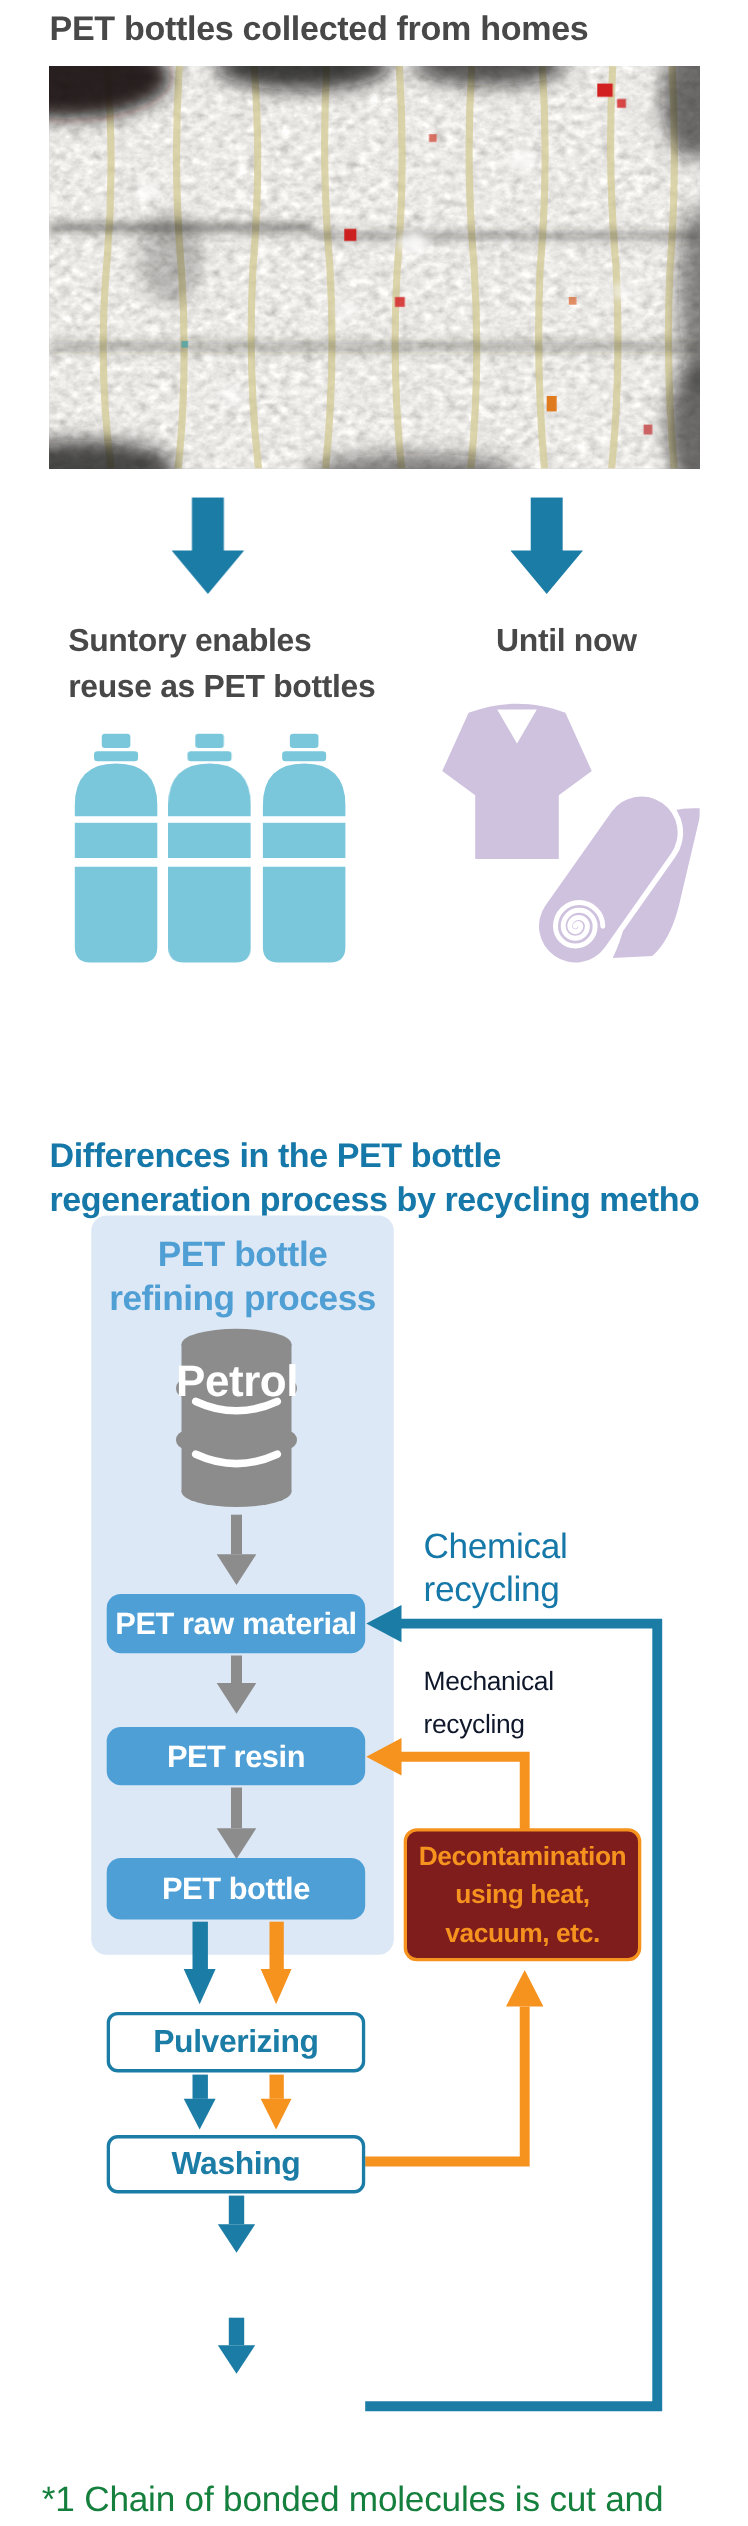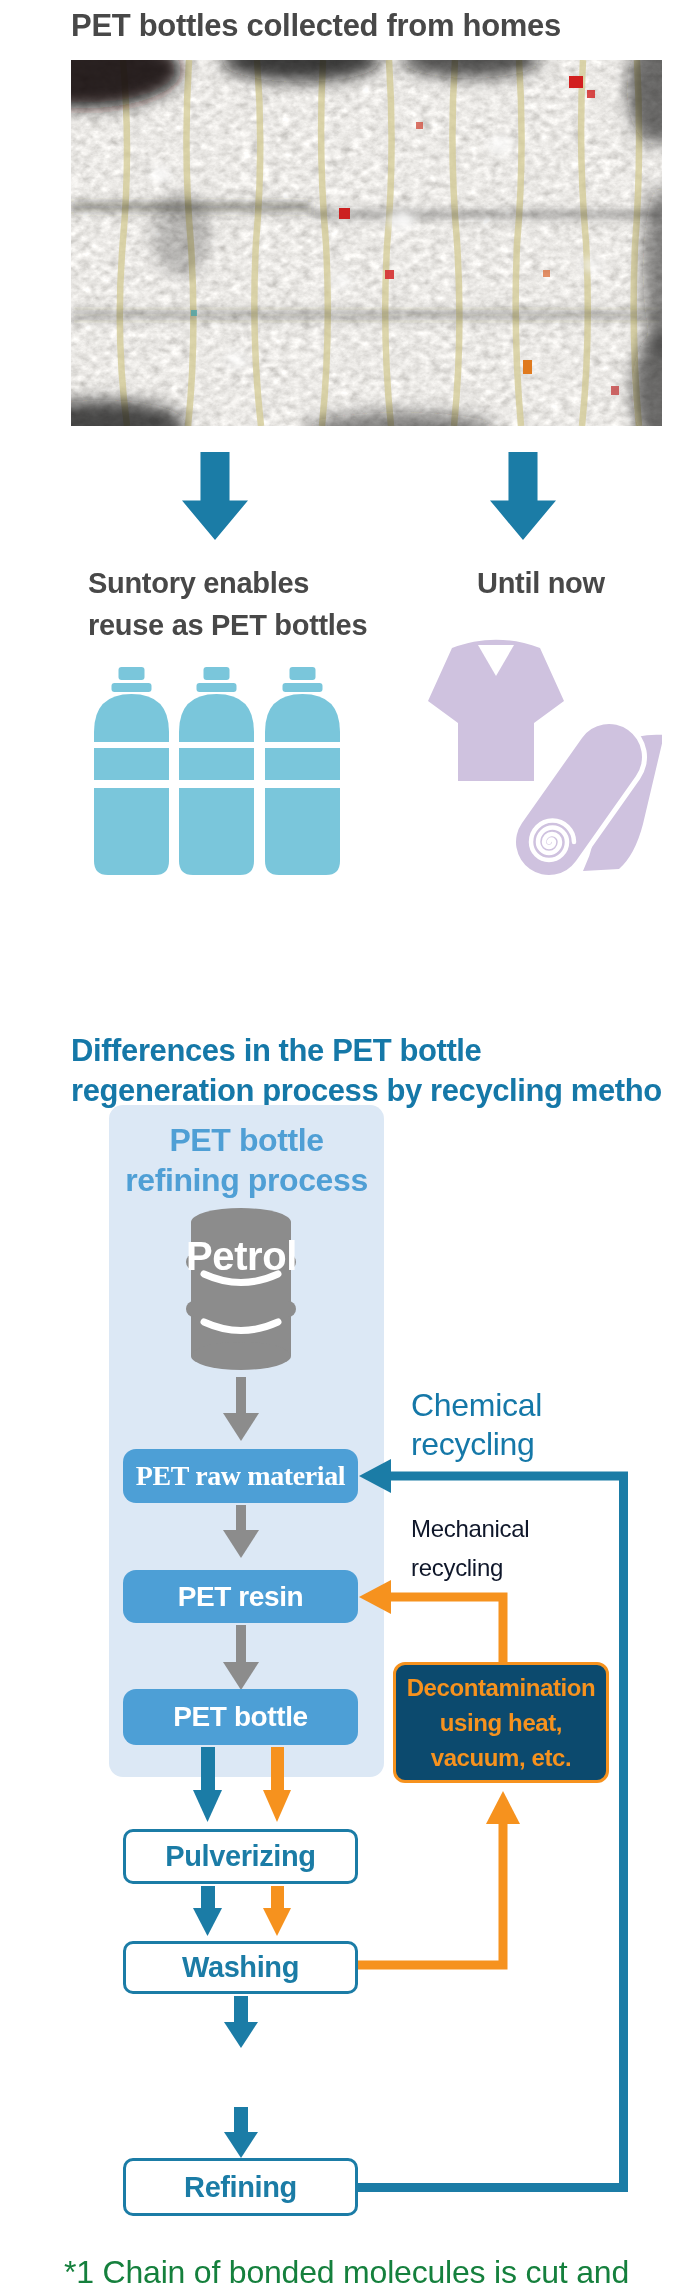--- a/index.html
+++ b/index.html
@@ -1,19 +1,18 @@
 <!DOCTYPE html>
 <html><head>
 <meta charset="utf-8">
 <style>
   html,body{margin:0;padding:0;background:#ffffff;}
   .stage{
     position:relative; width:636px; height:2296px; background:#ffffff; overflow:hidden;
     font-family:"Liberation Sans","DejaVu Sans",sans-serif;
-    margin-left:26px;
   }
   .abs{position:absolute;}
   .ml{white-space:pre-line;}
   .page-title{
     left:45px; top:8px; width:600px;
     font-size:31px; font-weight:bold; color:#484848; letter-spacing:-0.3px;
   }
   .photo{left:45px; top:60px; width:591px; height:366px;}
   .big-arrow{
     width:66px; height:88px; background:#1b7ca6; top:452px;
@@ -46,39 +45,39 @@
     left:160px; top:1234px; width:110px; text-align:center;
     font-size:40px; font-weight:bold; color:#ffffff; z-index:3; letter-spacing:-0.4px;
   }
   .connectors{left:0; top:1100px; width:680px; height:1140px; z-index:3; pointer-events:none;}
   .flow-box{
     left:97px; width:235px; z-index:4;
     display:flex; align-items:center; justify-content:center;
     font-weight:bold; letter-spacing:-0.4px; box-sizing:border-box;
   }
   .flow-box.blue{background:#4d9fd6; border-radius:13px; color:#ffffff; font-size:28px;}
-  .box-raw{top:1449px; height:54px;font-family:Liberation Serif, serif;}
+  .box-raw{top:1449px; height:54px;}
   .box-resin{top:1570px; height:53px;}
   .box-bottle{top:1689px; height:56px;}
   .flow-box.white{background:#ffffff; border:3px solid #1b7ca6; border-radius:10px; color:#1b7ca6; font-size:29px;}
   .box-pulverizing{top:1829px; height:55px;}
   .box-washing{top:1941px; height:53px;}
   .box-depoly{top:2048px; height:57px; font-size:25px;}
   .box-refining{top:2158px; height:58px;}
   .chem-label{
     left:385px; top:1386px; font-size:32px; font-weight:normal; color:#1578a8;
     line-height:39px; letter-spacing:-0.3px; z-index:4;
   }
   .mech-label{
     left:385px; top:1509px; font-size:24px; font-weight:normal; color:#0f172a;
     line-height:39px; letter-spacing:-0.3px; z-index:4;
   }
   .decon-box{
     left:367px; top:1662px; width:216px; height:121px; box-sizing:border-box;
-    background:#0c4a6e; border:3px solid #f6921e; border-radius:12px; z-index:4;
+    background:#7f1d1d; border:3px solid #f6921e; border-radius:12px; z-index:4;
     display:flex; align-items:center; justify-content:center; text-align:center;
     font-size:24px; font-weight:bold; color:#f6921e; line-height:35px; letter-spacing:-0.4px;
   }
   .footnote{
     left:38px; top:2254px; width:620px;
     font-size:32px; color:#15803d; letter-spacing:-0.2px;
   }
 </style>
 </head>
 <body>
@@ -267,23 +266,20 @@
   <div class="abs flow-box blue box-bottle">
       <span>PET bottle</span>
     </div>
 
   <div class="abs flow-box white box-washing">
       <span>Washing</span>
     </div>
   <div class="abs flow-box white box-pulverizing">
       <span>Pulverizing</span>
     </div>
-  <div class="abs flow-box white box-refining">
-      <span>Refining</span>
-    </div>
 
   <div class="abs chem-label ml">Chemical
 recycling</div>
   <div class="abs mech-label ml">Mechanical
 recycling</div>
 
   <div class="abs decon-box">
       <span class="ml">Decontamination
 using heat,
 vacuum, etc.</span>

